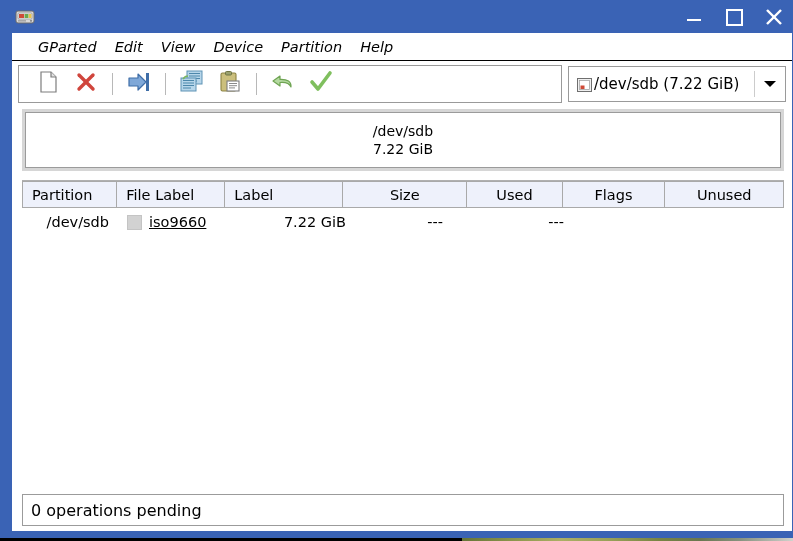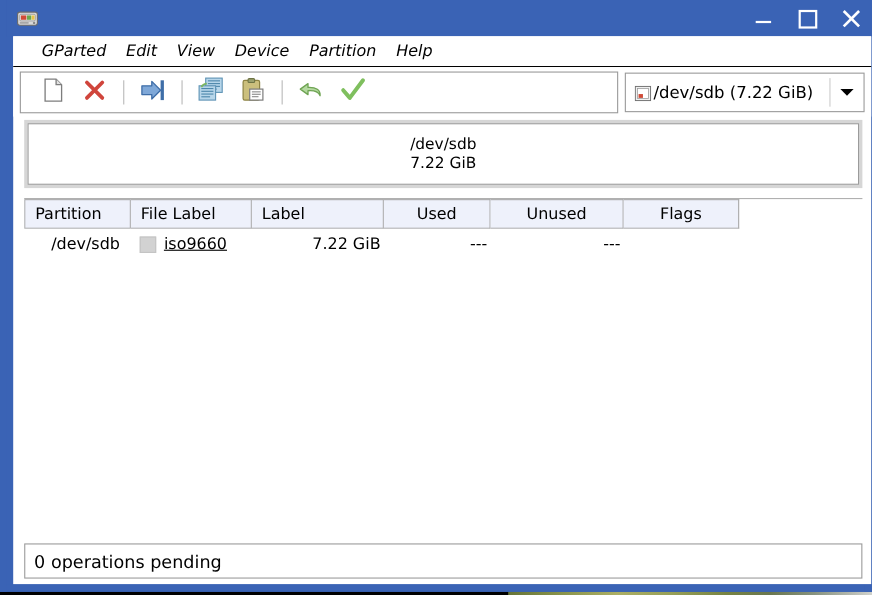--- a/index.html
+++ b/index.html
@@ -492,23 +492,24 @@
         <div id="disk-size">7.22 GiB</div>
       </div>
     </div>
 
     <div id="table-wrap">
 
       <div id="table-header">
         <div class="th left c-partition">Partition</div>
         <div class="th left c-fs">File Label</div>
         <div class="th left c-label">Label</div>
+        <div class="th c-size">Size</div>
         <div class="th c-used">Used</div>
+        <div class="th c-flags">Flags</div>
         <div class="th c-unused">Unused</div>
-        <div class="th c-flags">Flags</div>
       </div>
 
       <div id="table-body">
         <div class="tr">
           <div class="td right c-partition">/dev/sdb</div>
           <div class="td left c-fs fs-cell">
             <span class="fs-swatch" style="background: rgb(210, 210, 210);"></span>
             <span>iso9660</span>
           </div>
           <div class="td right c-size">7.22 GiB</div>

